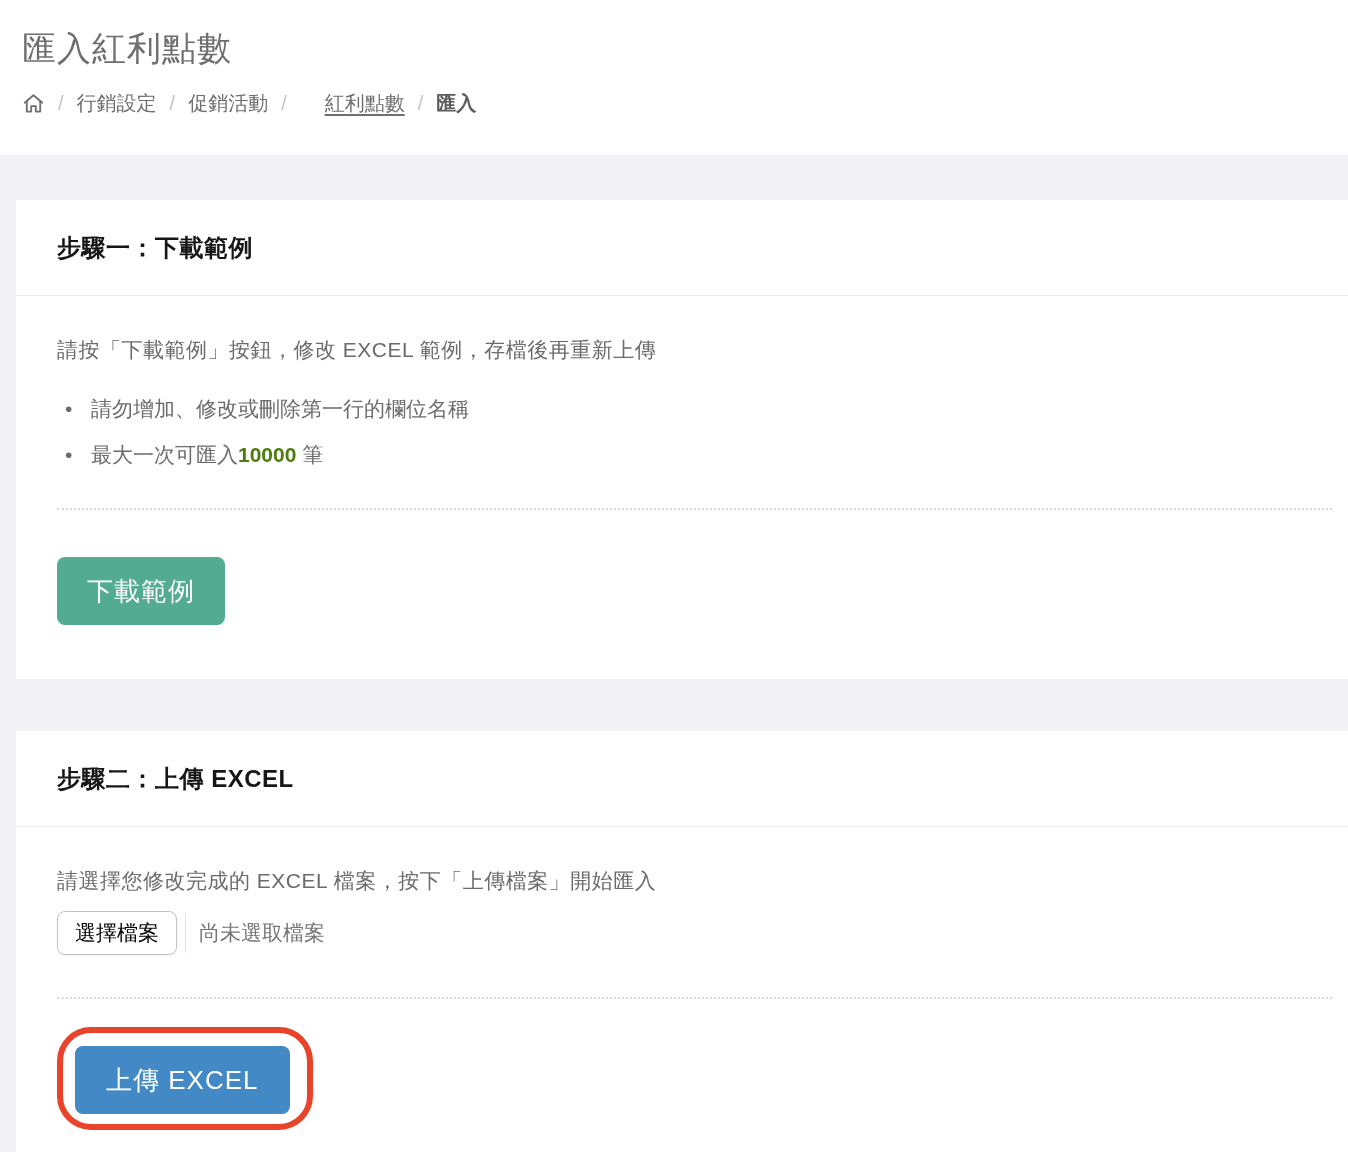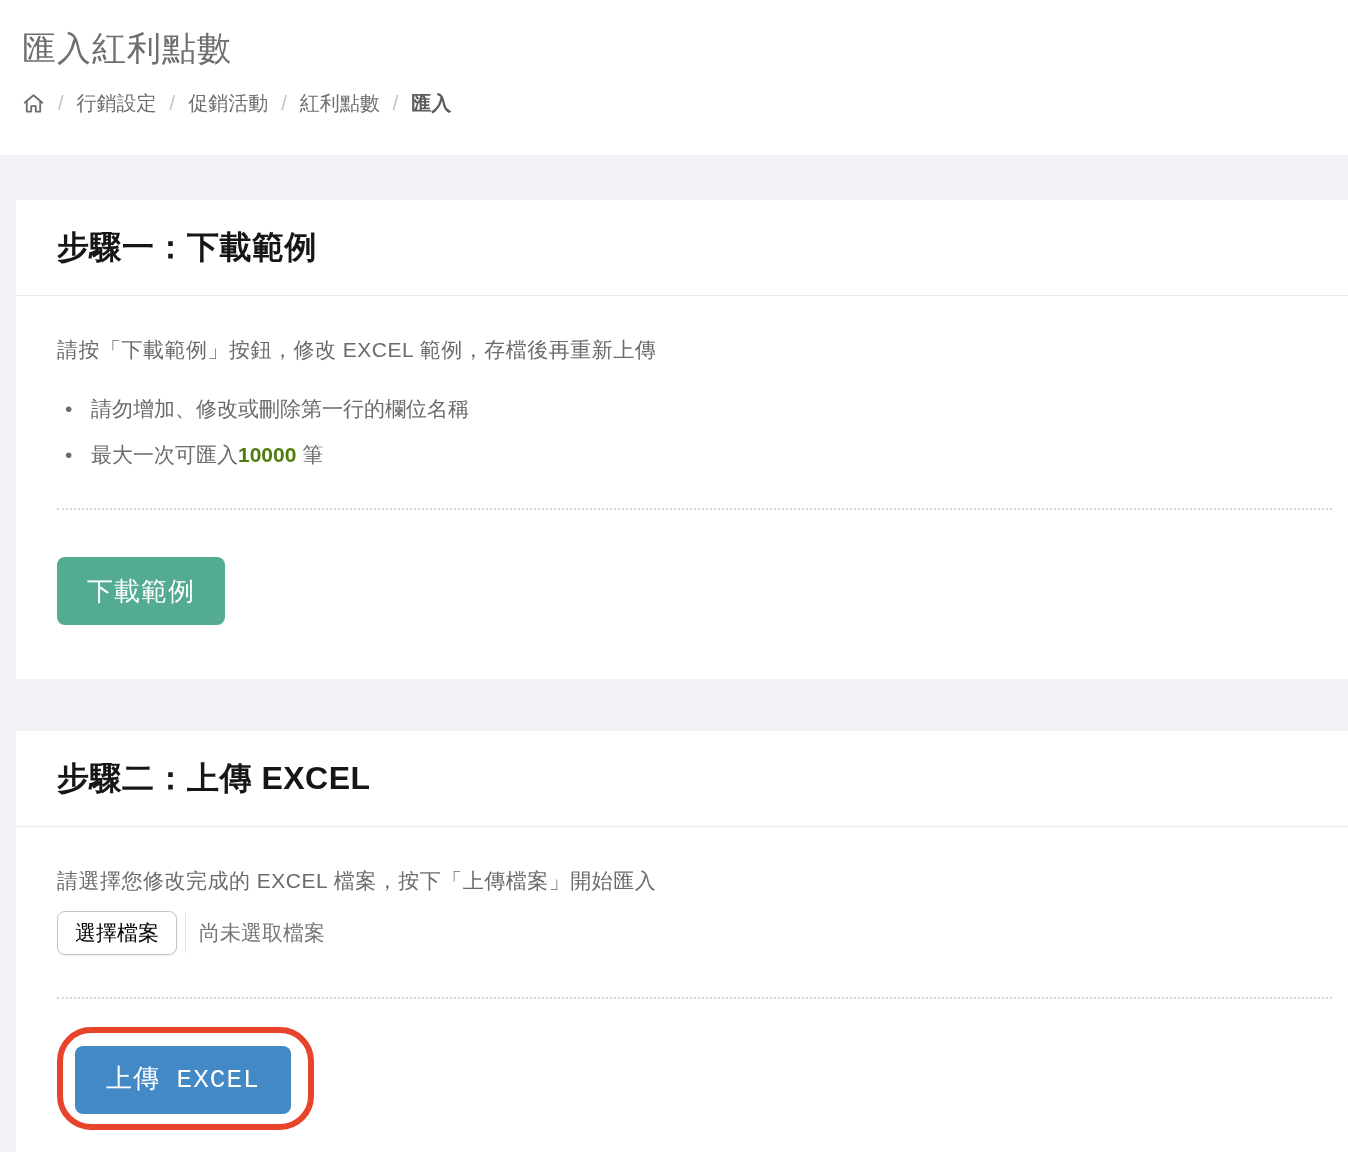--- a/index.html
+++ b/index.html
@@ -29,21 +29,21 @@
     display: flex;
     align-items: center;
     font-size: 20px;
     color: #6e6e6e;
   }
   .breadcrumb .sep {
     color: #c4c4c4;
     margin: 0 13px;
   }
   .breadcrumb .crumb-link { color: #6e6e6e; text-decoration: none; cursor: pointer; }
-  .breadcrumb .crumb-underlined { text-underline-offset: 4px; }
+  .breadcrumb .crumb-underlined { text-decoration: underline; text-underline-offset: 4px; margin-left: 25px; }
   .breadcrumb .crumb-current { font-weight: 700; color: #5c5c5c; }
   .home-icon { display: inline-flex; align-items: center; cursor: pointer; }
   .home-icon svg { display: block; }
 
   
   .content {
     background: #f1f1f6;
     height: 997px;
     padding: 45px 0 0 16px;
   }
@@ -55,21 +55,21 @@
   .card + .card { margin-top: 52px; }
 
   .card-header {
     height: 96px;
     display: flex;
     align-items: center;
     padding: 0 41px;
     border-bottom: 1px solid #ececec;
   }
   .card-title {
-    font-size: 32px;
+    font-size: 24px;
     font-weight: 700;
     color: #161616;
     letter-spacing: 0.5px;
   }
   .card-body {
     padding: 38px 16px 54px 41px;
     color: #6b6b6b;
     font-size: 21px;
   }
   .instruction {
@@ -151,21 +151,20 @@
     text-align: center;
   }
 
   
   .annotation-ring {
     display: inline-block;
     margin-top: 28px;
     border: 6px solid #e8432b;
     border-radius: 34px;
     padding: 13px 17px 10px 12px;
-    font-family: Liberation Mono, monospace;
   }
 </style>
 </head>
 <body>
 
 <div class="page-header">
   <h1 class="page-title">匯入紅利點數</h1>
   <nav class="breadcrumb">
     <span class="home-icon">
       <svg width="23" height="23" viewBox="0 0 24 24" fill="none" stroke="#6e6e6e" stroke-width="1.9" stroke-linecap="round" stroke-linejoin="round">

